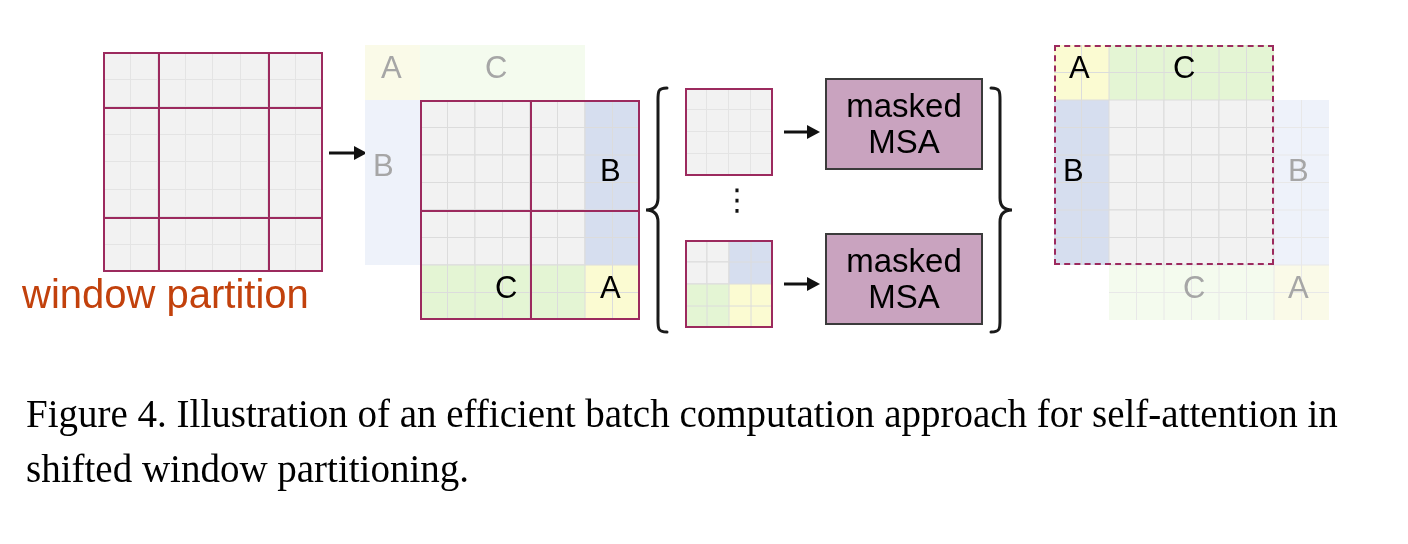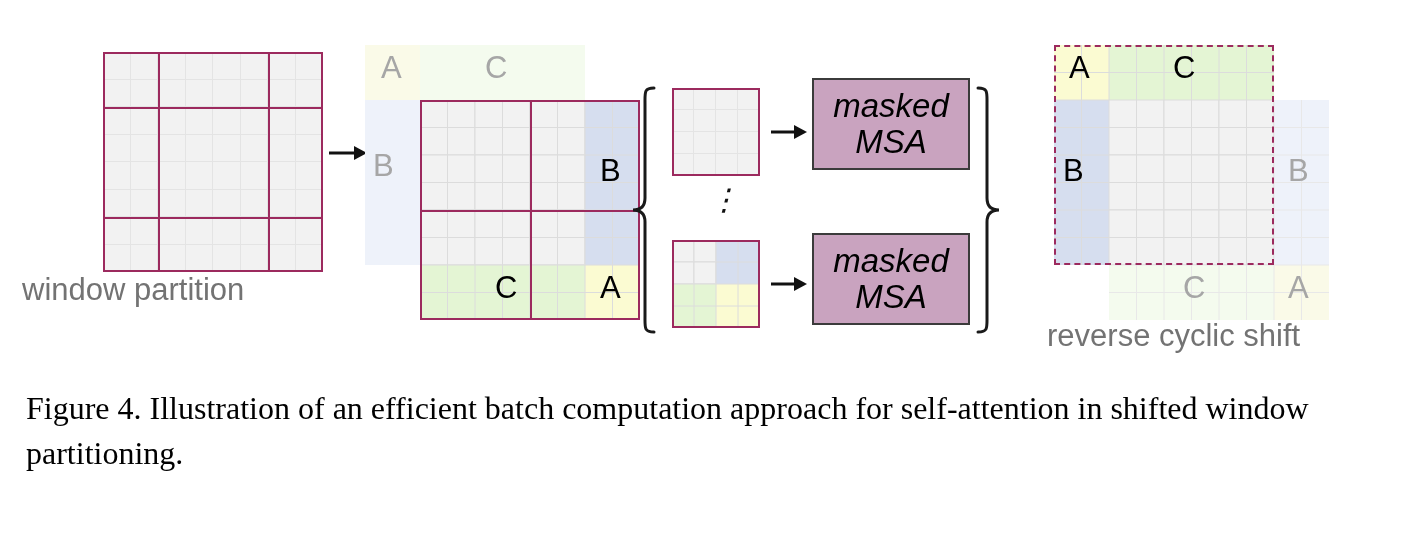--- a/index.html
+++ b/index.html
@@ -53,22 +53,22 @@
     font-size: 31px;
     line-height: 1;
     color: #000;
   }
   .tag.ghost { color: #a6a6a6; }
 
   
   .stage-label {
     position: absolute;
     font-family: "Liberation Sans", sans-serif;
-    font-size: 31px;
-    color: #737373;
+    font-size: 40px;
+    color: #c2410c;
     white-space: nowrap;
   }
 
   
   .arrow { position: absolute; }
 
   
   .msa-box {
     position: absolute;
     box-sizing: border-box;
@@ -95,21 +95,21 @@
 
   .brace { position: absolute; }
 
   
   .caption {
     position: absolute;
     left: 26px;
     top: 386px;
     width: 1360px;
     font-family: "Liberation Serif", serif;
-    font-size: 32px;
+    font-size: 39px;
     line-height: 1.42;
     color: #000;
   }
 </style>
 </head>
 <body>
 
 <div class="panel" style="left:0;top:0;width:340px;height:340px;">
 
   <div class="grid" style="left:103px;top:52px;width:220px;height:220px;
@@ -368,21 +368,21 @@
   <div class="wline v" style="left:170px;top:100px;height:220px;"></div>
   <div class="wline h" style="left:60px;top:210px;width:220px;"></div>
   <div class="frame" style="left:60px;top:100px;width:220px;height:220px;"></div>
 
   <div class="tag" style="left:240px;top:155px;">B</div>
   <div class="tag" style="left:135px;top:272px;">C</div>
   <div class="tag" style="left:240px;top:272px;">A</div>
 
 </div>
 
-<div class="panel" style="left:630px;top:0;width:380px;height:344px;font-style:italic;">
+<div class="panel" style="left:643px;top:0;width:380px;height:344px;">
 
   <div class="brace" style="left:0px;top:86px;width:26px;height:248px;">
     <svg width="26" height="248" viewBox="0 0 26 248" fill="none">
       <path d="M24 2 C14 2, 15 6, 15 18 L15 112 C15 120, 11 124, 3 124 C11 124, 15 128, 15 136 L15 230 C15 242, 14 246, 24 246" stroke="#1a1a1a" stroke-width="3" fill="none" stroke-linecap="round"></path>
     </svg>
   </div>
 
   <div class="grid" style="left:42px;top:88px;width:88px;height:88px;
               grid-template-columns:repeat(4,22px);grid-template-rows:repeat(4,22px);">
     <div class="cell"></div>
@@ -654,16 +654,15 @@
         <line x1="0" y1="165" x2="220" y2="165"></line>
       <line x1="0" y1="192.5" x2="220" y2="192.5"></line>
     </g>
   </svg>
   <div class="frame dashed" style="left:19px;top:45px;width:220px;height:220px;"></div>
 
   <div class="tag" style="left:34px;top:52px;">A</div>
   <div class="tag" style="left:138px;top:52px;">C</div>
   <div class="tag" style="left:28px;top:155px;">B</div>
 
-  <div class="stage-label" style="left:12px;top:318px;">reverse cyclic shift</div>
 </div>
 
 <div class="caption">Figure 4. Illustration of an efficient batch computation approach for self-attention in shifted window partitioning.</div>
 
 </body></html>

